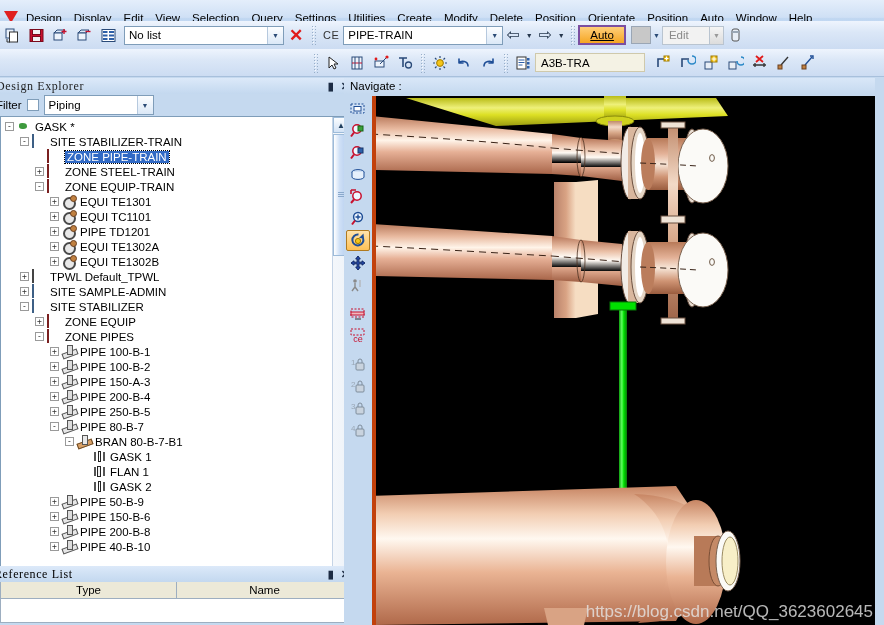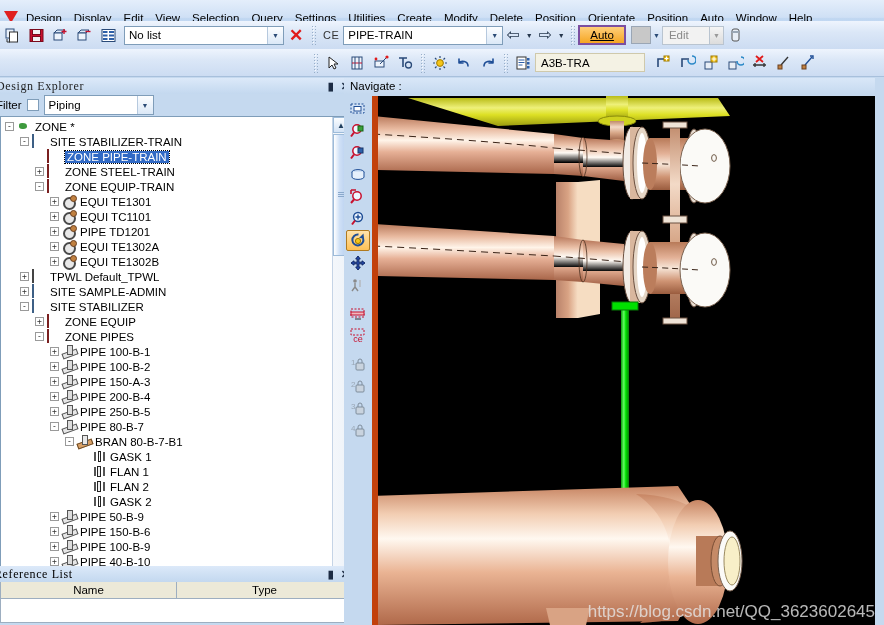--- a/index.html
+++ b/index.html
@@ -275,21 +275,21 @@
   }
   .nbtn {
     width: 24px; height: 21px; margin-bottom: 1px;
     display:flex; align-items:center; justify-content:center;
     border: 1px solid transparent; border-radius: 2px;
   }
   .nbtn.active { border:1px solid #b07a20; background: linear-gradient(to bottom,#ffe3ac,#ffc156); }
   .nbtn.gap { margin-top: 7px; }
   .canvas-host {
     position: relative; width: 503px; height: 529px; background: #ef4444;
-    border-left: 6px solid #c2410c; overflow: hidden;
+    border-left: 4px solid #c2410c; overflow: hidden;
   }
 </style>
 </head>
 <body>
 
 <div id="app">
 
   <div class="menubar">
     <div class="menu-logo">
         <div class="tri"></div>
@@ -521,21 +521,21 @@
         <span class="arrow" style="height:18px;">▼</span>
       </div>
     </div>
 
     <div class="tree-wrap">
       <div class="tree" id="tree">
           <div class="trow">
             <span style="width:4px;flex:0 0 4px;"></span>
             <span class="tog">-</span>
             <span class="ic"><span class="ic-world"></span></span>
-            <span class="tlabel">ZONE *</span>
+            <span class="tlabel">GASK *</span>
           </div>
           <div class="trow">
             <span style="width:19px;flex:0 0 19px;"></span>
             <span class="tog">-</span>
             <span class="ic"><span class="ic-site"></span></span>
             <span class="tlabel">SITE STABILIZER-TRAIN</span>
           </div>
           <div class="trow">
             <span style="width:34px;flex:0 0 34px;"></span>
             <span class="tog blank"></span>
@@ -664,46 +664,40 @@
           </div>
           <div class="trow">
             <span style="width:79px;flex:0 0 79px;"></span>
             <span class="tog blank"></span>
             <span class="ic"><span class="ic-comp flan"><span class="l"></span><span class="bar"></span><span class="r"></span></span></span>
             <span class="tlabel">FLAN 1</span>
           </div>
           <div class="trow">
             <span style="width:79px;flex:0 0 79px;"></span>
             <span class="tog blank"></span>
-            <span class="ic"><span class="ic-comp flan"><span class="l"></span><span class="bar"></span><span class="r"></span></span></span>
-            <span class="tlabel">FLAN 2</span>
-          </div>
-          <div class="trow">
-            <span style="width:79px;flex:0 0 79px;"></span>
-            <span class="tog blank"></span>
             <span class="ic"><span class="ic-comp"><span class="l"></span><span class="bar"></span><span class="r"></span></span></span>
             <span class="tlabel">GASK 2</span>
           </div>
           <div class="trow">
             <span style="width:49px;flex:0 0 49px;"></span>
             <span class="tog">+</span>
             <span class="ic"><span class="ic-pipe"></span></span>
             <span class="tlabel">PIPE 50-B-9</span>
           </div>
           <div class="trow">
             <span style="width:49px;flex:0 0 49px;"></span>
             <span class="tog">+</span>
             <span class="ic"><span class="ic-pipe"></span></span>
             <span class="tlabel">PIPE 150-B-6</span>
           </div>
           <div class="trow">
             <span style="width:49px;flex:0 0 49px;"></span>
             <span class="tog">+</span>
             <span class="ic"><span class="ic-pipe"></span></span>
-            <span class="tlabel">PIPE 100-B-9</span>
+            <span class="tlabel">PIPE 200-B-8</span>
           </div>
           <div class="trow">
             <span style="width:49px;flex:0 0 49px;"></span>
             <span class="tog">+</span>
             <span class="ic"><span class="ic-pipe"></span></span>
             <span class="tlabel">PIPE 40-B-10</span>
           </div>
         </div>
       <div class="vscroll">
         <div class="vs-btn">▲</div>
@@ -717,22 +711,22 @@
 
   <div class="ref-panel">
     <div class="ref-title">
       <span class="ttl">Reference List</span>
       <span class="panel-btns">
         <span>▮</span>
         <span>✕</span>
       </span>
     </div>
     <div class="ref-head" id="ref-head">
+        <div class="th">Type</div>
         <div class="th">Name</div>
-        <div class="th">Type</div>
       </div>
     <div class="ref-body"></div>
   </div>
 
   <div class="view-dock">
     <div class="view-title">Navigate :</div>
     <div class="view-body">
       <div class="navtools" id="navtools">
           <div class="nbtn">
             <svg width="18" height="16" viewBox="0 0 18 16">

